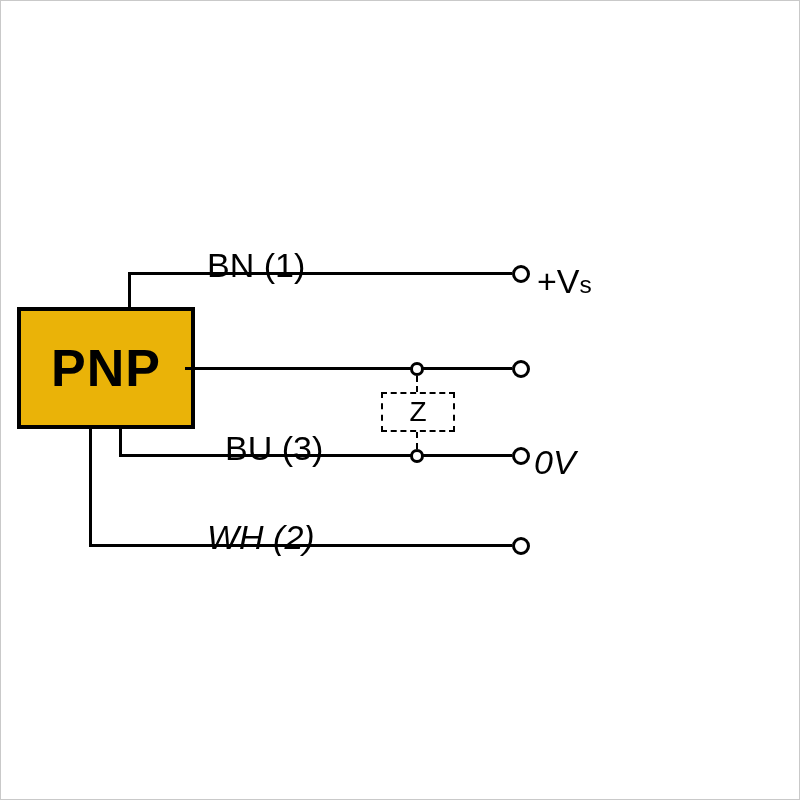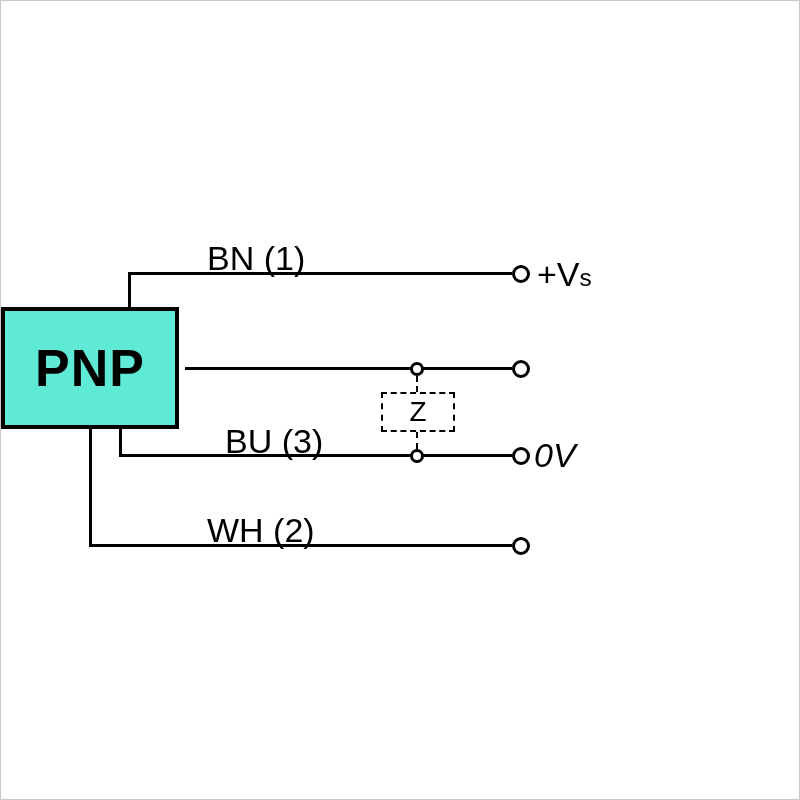--- a/index.html
+++ b/index.html
@@ -14,28 +14,29 @@
     color: #000;
     overflow: hidden;
   }
   .line { position: absolute; background: #000000; }
   .label {
     position: absolute;
     font-size: 34px;
     line-height: 1.15;
     color: #000000;
     white-space: nowrap;
+    margin-top: 7px;
   }
   .device {
     position: absolute;
-    left: 0; top: 306px;
+    left: 16px; top: 306px;
     width: 178px; height: 122px;
     box-sizing: border-box;
     border: 4px solid #000000;
-    background: #5eead4;
+    background: #eab308;
     display: flex; align-items: center; justify-content: center;
     font-weight: bold;
     font-size: 52px;
     letter-spacing: 1px;
   }
   .terminal {
     position: absolute;
     width: 12px; height: 12px;
     border: 3px solid #000000;
     border-radius: 50%;
@@ -92,16 +93,16 @@
 
   <div class="line" style="left:118px; top:427px; width:3px; height:29px;"></div>
   <div class="line" style="left:118px; top:453px; width:393px; height:3px;"></div>
   <div class="label" style="left:224px; top:421px;">BU (3)</div>
   <div class="terminal" style="left:511px; top:446px;"></div>
   <div class="label" style="left:533px; top:435px;font-style:italic;">0V</div>
   <div class="node" style="left:409px; top:448px;"></div>
 
   <div class="line" style="left:88px; top:427px; width:3px; height:119px;"></div>
   <div class="line" style="left:88px; top:543px; width:423px; height:3px;"></div>
-  <div class="label" style="left:206px; top:510px;">WH (2)</div>
+  <div class="label" style="left:206px; top:510px;font-style:italic;">WH (2)</div>
   <div class="terminal" style="left:511px; top:536px;"></div>
 
 </div>
 
 </body></html>

